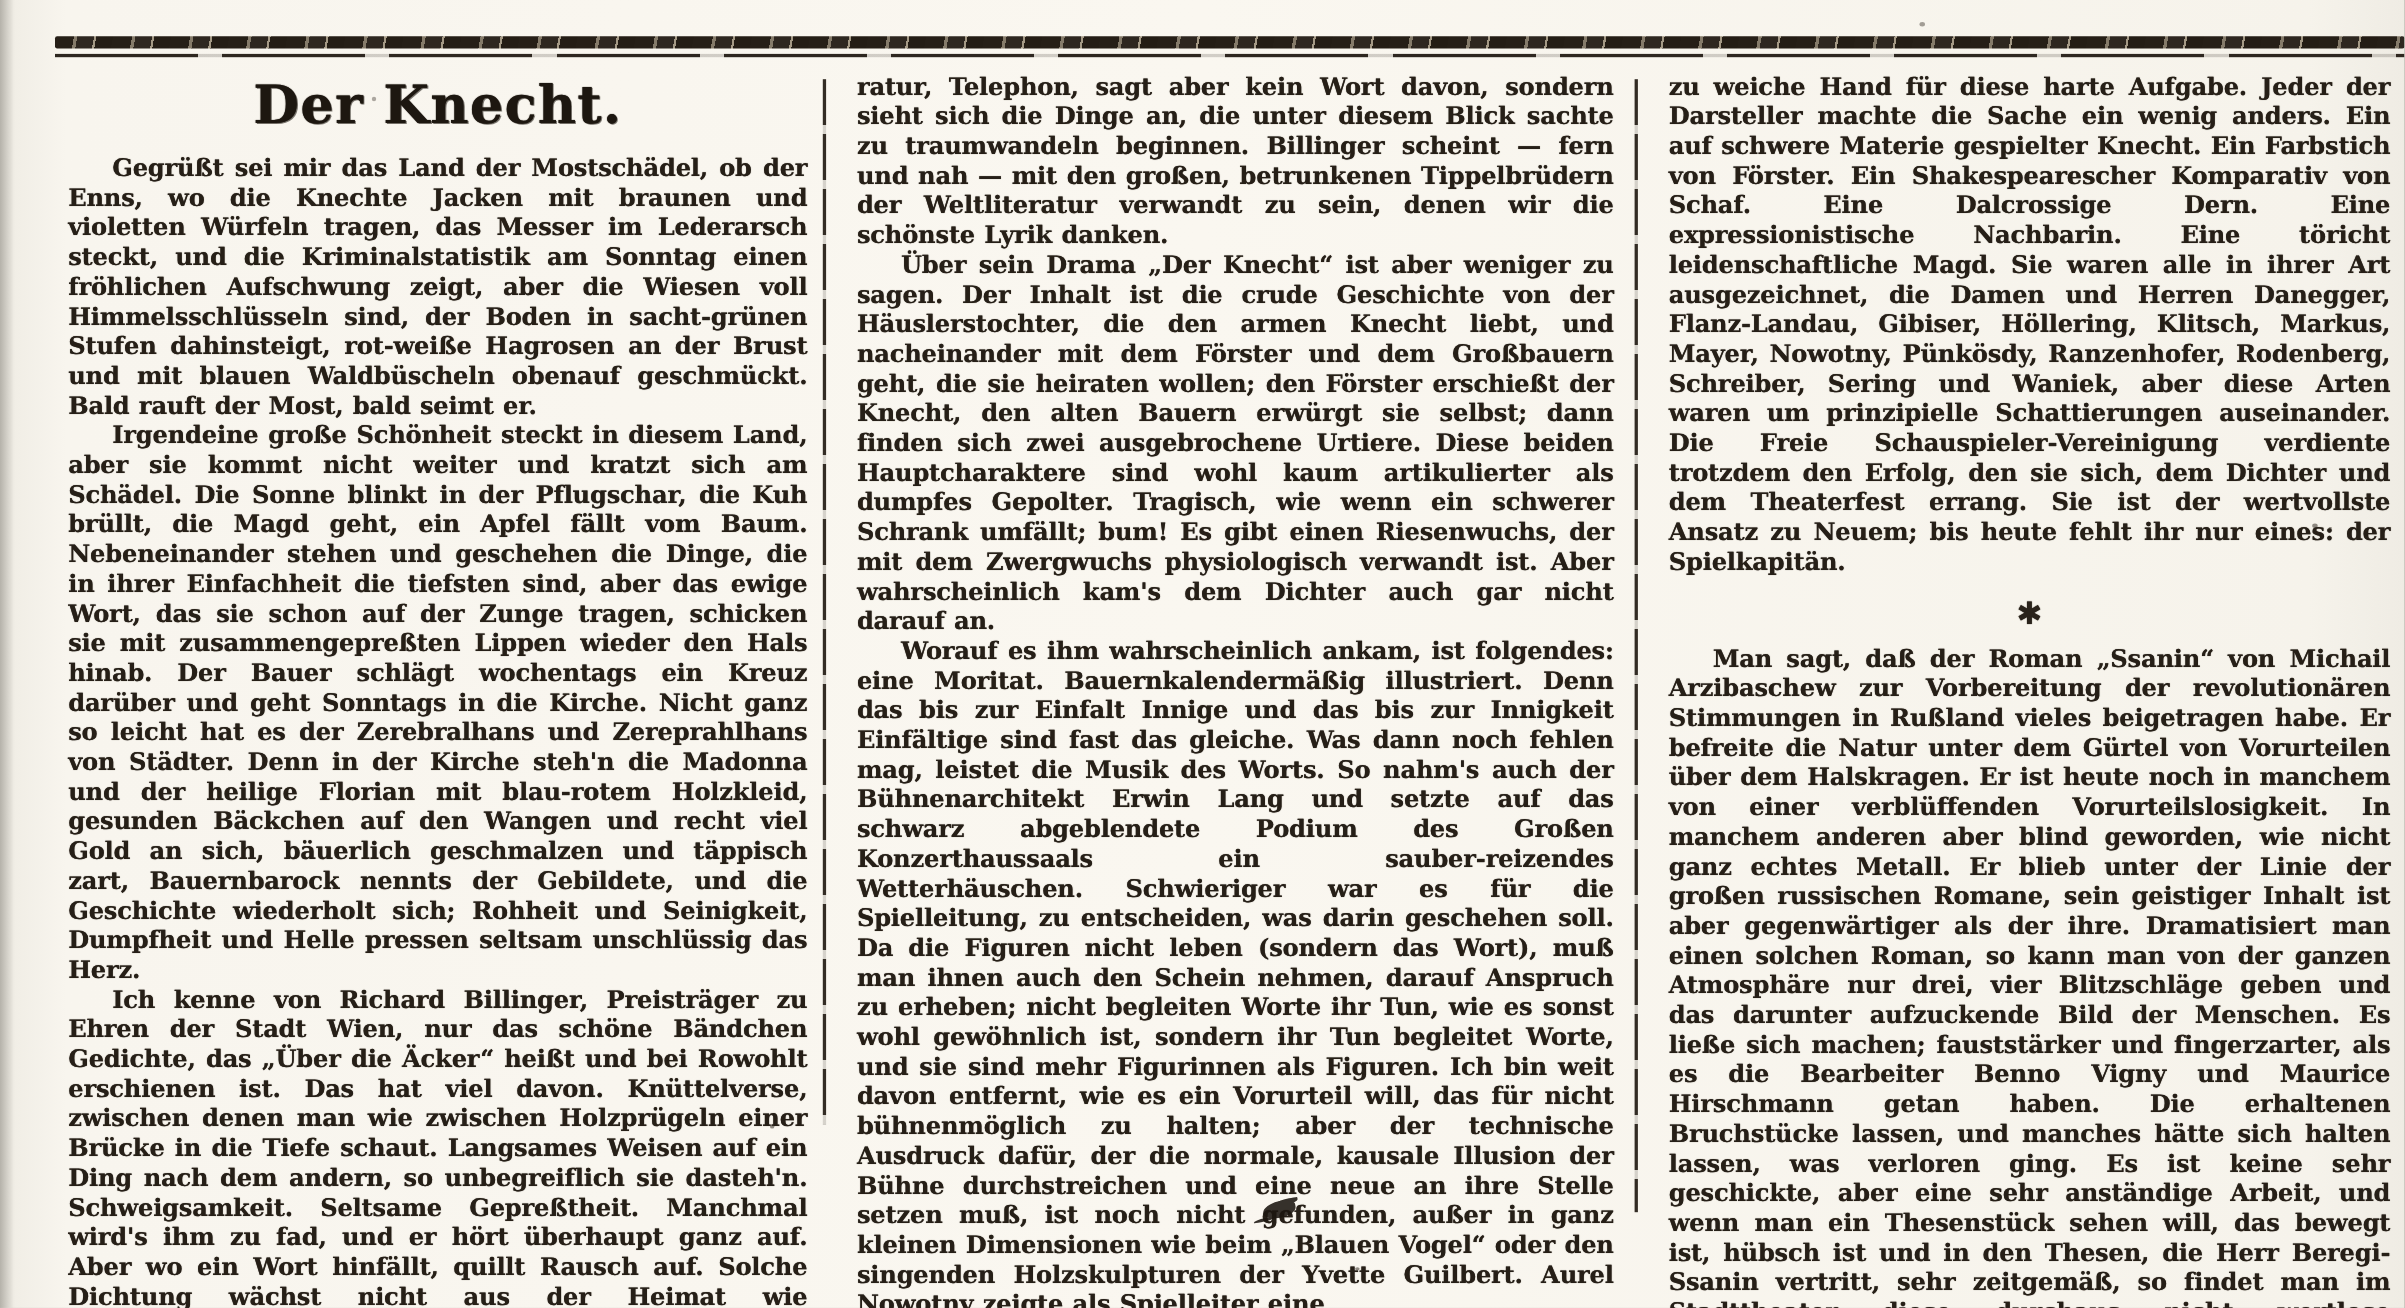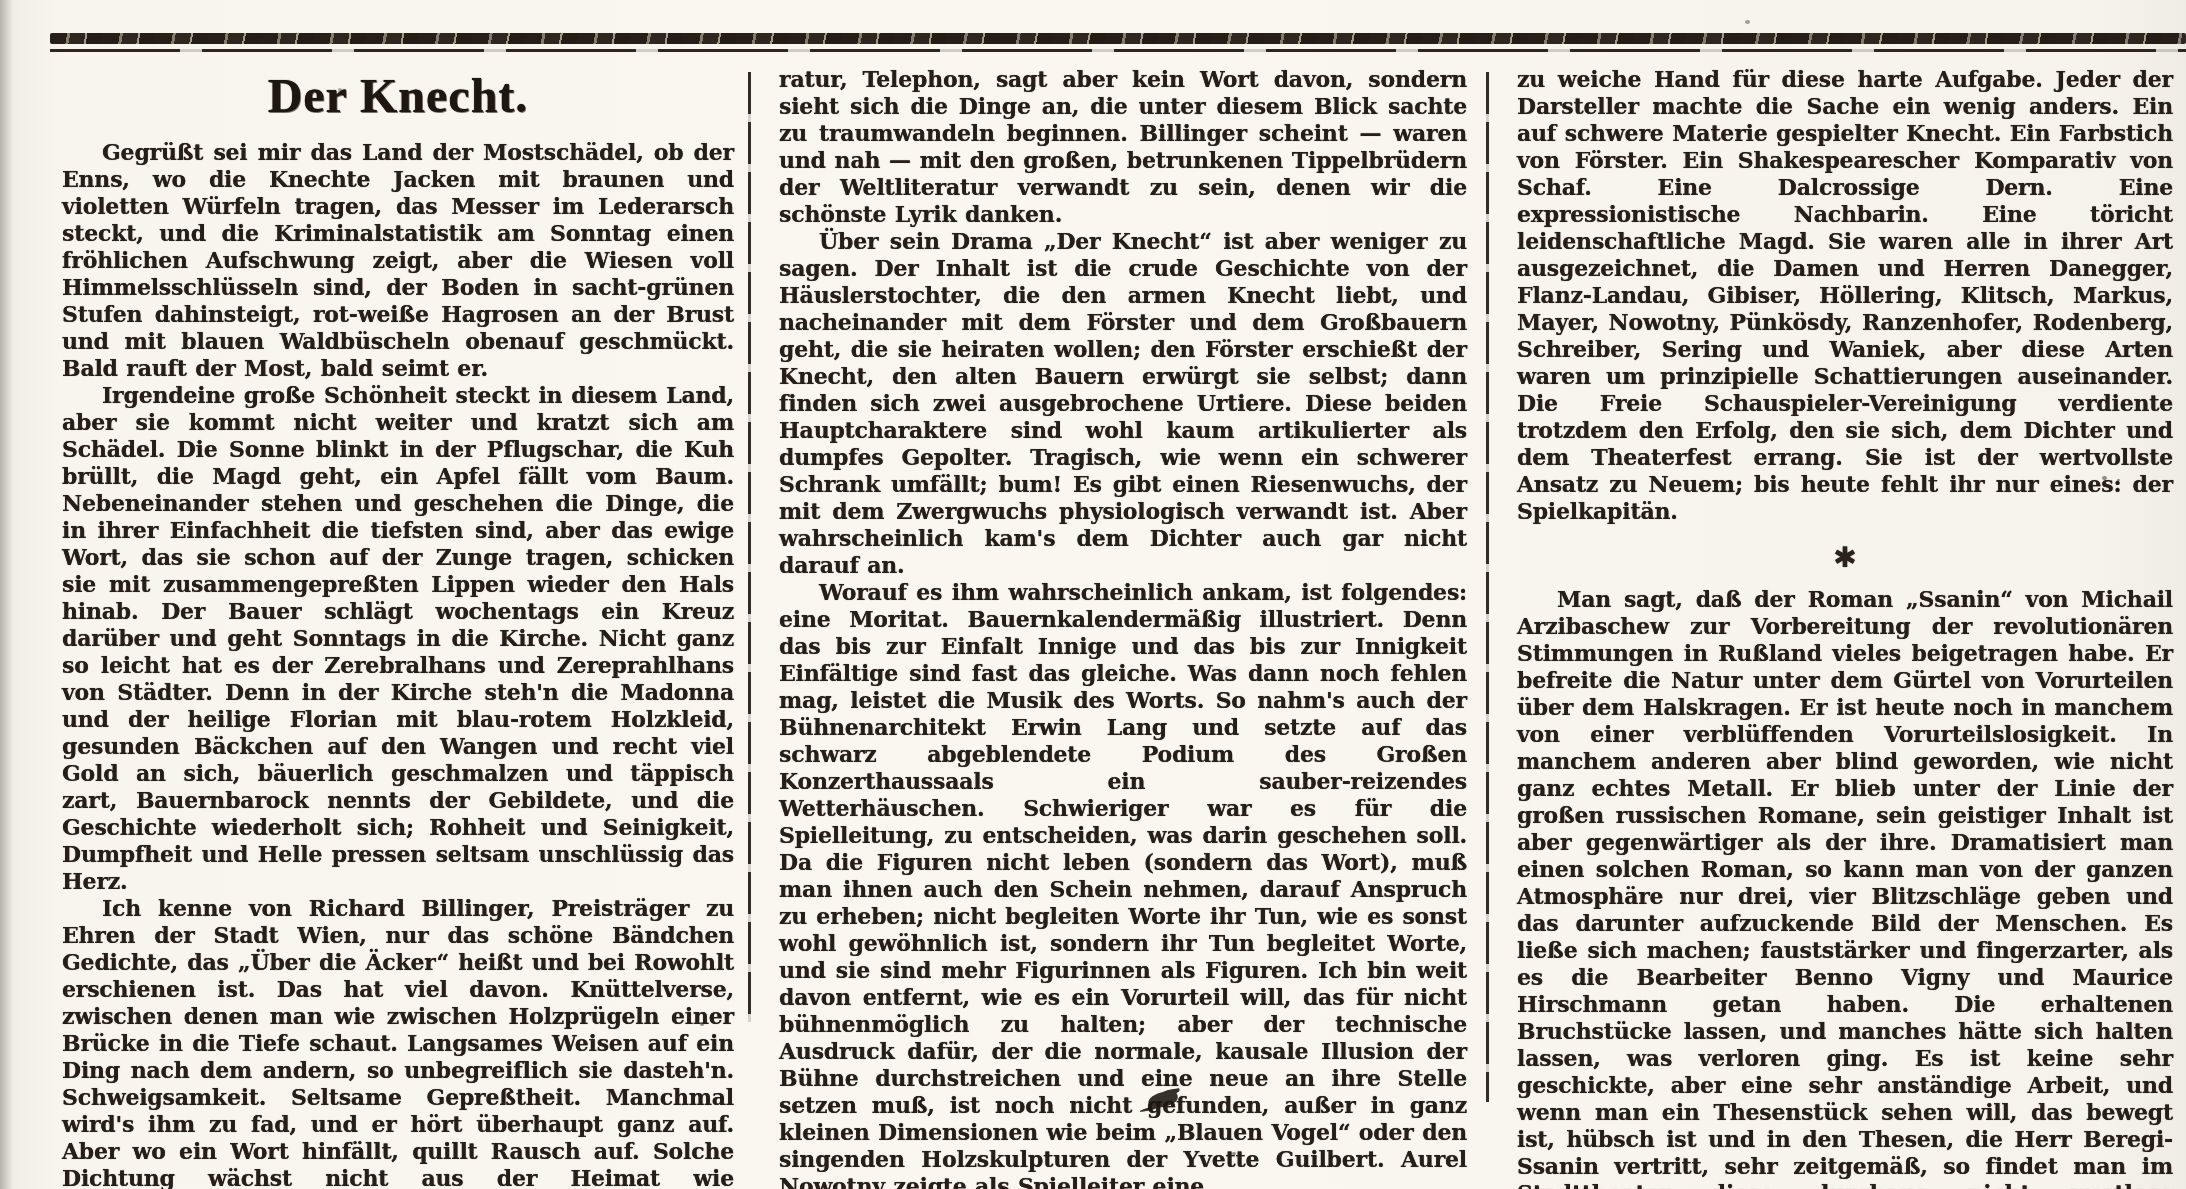--- a/index.html
+++ b/index.html
@@ -22,21 +22,20 @@
   .col2{left:779px;width:688px;top:66px;}
   .col3{left:1517px;width:656px;top:66px;}
   .vrule{position:absolute;width:3px;
     background:repeating-linear-gradient(180deg,#332c24 0 42px,rgba(51,44,36,.18) 42px 50px);}
   .vrule1{left:748px;top:72px;height:950px;}
   .vrule2{left:1486px;top:72px;height:1030px;}
   .headline{
     margin:8px 0 16px 0;text-align:center;font-size:48px;font-weight:700;
     letter-spacing:1px;color:#1d1710;
     text-shadow:0 0 1px #1d1710,1px 1px 0 rgba(29,23,16,.55);
-    font-family:Liberation Serif, serif;
   }
   .para{
     margin:0;text-align:justify;font-size:22px;line-height:27px;font-weight:700;
     letter-spacing:-0.2px;word-spacing:1px;color:#261f17;
     text-shadow:0 0 .7px rgba(32,25,16,.85);
   }
   .para.ind{text-indent:40px;}
   .star-sep{margin:16px 0 12px 0;text-align:center;font-size:28px;color:#2a231b;
     text-shadow:0 0 1px #2a231b;}
   
@@ -61,21 +60,21 @@
   <div class="col col1">
     <h1 class="headline">Der Knecht.</h1>
     <p class="para ind"><span>Gegrüßt sei mir das Land der Mostschädel, ob der Enns, wo die Knechte Jacken mit braunen und violetten Würfeln tragen, das Messer im Lederarsch steckt, und die Kriminalstatistik am Sonntag einen fröhlichen Aufschwung zeigt, aber die Wiesen voll Himmelsschlüsseln sind, der Boden in sacht-grünen Stufen dahinsteigt, rot-weiße Hagrosen an der Brust und mit blauen Waldbüscheln obenauf geschmückt. Bald rauft der Most, bald seimt er.</span></p>
     <p class="para ind"><span>Irgendeine große Schönheit steckt in diesem Land, aber sie kommt nicht weiter und kratzt sich am Schädel. Die Sonne blinkt in der Pflugschar, die Kuh brüllt, die Magd geht, ein Apfel fällt vom Baum. Nebeneinander stehen und geschehen die Dinge, die in ihrer Einfachheit die tiefsten sind, aber das ewige Wort, das sie schon auf der Zunge tragen, schicken sie mit zusammengepreßten Lippen wieder den Hals hinab. Der Bauer schlägt wochentags ein Kreuz darüber und geht Sonntags in die Kirche. Nicht ganz so leicht hat es der Zerebralhans und Zereprahlhans von Städter. Denn in der Kirche steh'n die Madonna und der heilige Florian mit blau-rotem Holzkleid, gesunden Bäckchen auf den Wangen und recht viel Gold an sich, bäuerlich geschmalzen und täppisch zart, Bauernbarock nennts der Gebildete, und die Geschichte wiederholt sich; Rohheit und Seinigkeit, Dumpfheit und Helle pressen seltsam unschlüssig das Herz.</span></p>
     <p class="para ind"><span>Ich kenne von Richard Billinger, Preisträger zu Ehren der Stadt Wien, nur das schöne Bändchen Gedichte, das „Über die Äcker“ heißt und bei Rowohlt erschienen ist. Das hat viel davon. Knüttelverse, zwischen denen man wie zwischen Holzprügeln einer Brücke in die Tiefe schaut. Langsames Weisen auf ein Ding nach dem andern, so unbegreiflich sie dasteh'n. Schweigsamkeit. Seltsame Gepreßtheit. Manchmal wird's ihm zu fad, und er hört überhaupt ganz auf. Aber wo ein Wort hinfällt, quillt Rausch auf. Solche Dichtung wächst nicht aus der Heimat wie Stelzhammer oder Stifter; sondern sie kehrt zu ihr zurück; aus der Stadt, von der Universität, von Spital, Bordell, Lite-</span></p>
   </div>
 
   <div class="vrule vrule1"></div>
 
   <div class="col col2">
-    <p class="para"><span>ratur, Telephon, sagt aber kein Wort davon, sondern sieht sich die Dinge an, die unter diesem Blick sachte zu traumwandeln beginnen. Billinger scheint — waren und nah — mit den großen, betrunkenen Tippelbrüdern der Weltliteratur verwandt zu sein, denen wir die schönste Lyrik danken.</span></p>
+    <p class="para"><span>ratur, Telephon, sagt aber kein Wort davon, sondern sieht sich die Dinge an, die unter diesem Blick sachte zu traumwandeln beginnen. Billinger scheint — fern und nah — mit den großen, betrunkenen Tippelbrüdern der Weltliteratur verwandt zu sein, denen wir die schönste Lyrik danken.</span></p>
     <p class="para ind"><span>Über sein Drama „Der Knecht“ ist aber weniger zu sagen. Der Inhalt ist die crude Geschichte von der Häuslerstochter, die den armen Knecht liebt, und nacheinander mit dem Förster und dem Großbauern geht, die sie heiraten wollen; den Förster erschießt der Knecht, den alten Bauern erwürgt sie selbst; dann finden sich zwei ausgebrochene Urtiere. Diese beiden Hauptcharaktere sind wohl kaum artikulierter als dumpfes Gepolter. Tragisch, wie wenn ein schwerer Schrank umfällt; bum! Es gibt einen Riesenwuchs, der mit dem Zwergwuchs physiologisch verwandt ist. Aber wahrscheinlich kam's dem Dichter auch gar nicht darauf an.</span></p>
     <p class="para ind"><span>Worauf es ihm wahrscheinlich ankam, ist folgendes: eine Moritat. Bauernkalendermäßig illustriert. Denn das bis zur Einfalt Innige und das bis zur Innigkeit Einfältige sind fast das gleiche. Was dann noch fehlen mag, leistet die Musik des Worts. So nahm's auch der Bühnenarchitekt Erwin Lang und setzte auf das schwarz abgeblendete Podium des Großen Konzerthaussaals ein sauber-reizendes Wetterhäuschen. Schwieriger war es für die Spielleitung, zu entscheiden, was darin geschehen soll. Da die Figuren nicht leben (sondern das Wort), muß man ihnen auch den Schein nehmen, darauf Anspruch zu erheben; nicht begleiten Worte ihr Tun, wie es sonst wohl gewöhnlich ist, sondern ihr Tun begleitet Worte, und sie sind mehr Figurinnen als Figuren. Ich bin weit davon entfernt, wie es ein Vorurteil will, das für nicht bühnenmöglich zu halten; aber der technische Ausdruck dafür, der die normale, kausale Illusion der Bühne durchstreichen und eine neue an ihre Stelle setzen muß, ist noch nicht gefunden, außer in ganz kleinen Dimensionen wie beim „Blauen Vogel“ oder den singenden Holzskulpturen der Yvette Guilbert. Aurel Nowotny zeigte als Spielleiter eine</span></p>
   </div>
 
   <div class="vrule vrule2"></div>
 
   <div class="col col3">
     <p class="para"><span>zu weiche Hand für diese harte Aufgabe. Jeder der Darsteller machte die Sache ein wenig anders. Ein auf schwere Materie gespielter Knecht. Ein Farbstich von Förster. Ein Shakespearescher Komparativ von Schaf. Eine Dalcrossige Dern. Eine expressionistische Nachbarin. Eine töricht leidenschaftliche Magd. Sie waren alle in ihrer Art ausgezeichnet, die Damen und Herren Danegger, Flanz-Landau, Gibiser, Höllering, Klitsch, Markus, Mayer, Nowotny, Pünkösdy, Ranzenhofer, Rodenberg, Schreiber, Sering und Waniek, aber diese Arten waren um prinzipielle Schattierungen auseinander. Die Freie Schauspieler-Vereinigung verdiente trotzdem den Erfolg, den sie sich, dem Dichter und dem Theaterfest errang. Sie ist der wertvollste Ansatz zu Neuem; bis heute fehlt ihr nur eines: der Spielkapitän.</span></p>
     <div class="star-sep">✱</div>
     <p class="para ind"><span>Man sagt, daß der Roman „Ssanin“ von Michail Arzibaschew zur Vorbereitung der revolutionären Stimmungen in Rußland vieles beigetragen habe. Er befreite die Natur unter dem Gürtel von Vorurteilen über dem Halskragen. Er ist heute noch in manchem von einer verblüffenden Vorurteilslosigkeit. In manchem anderen aber blind geworden, wie nicht ganz echtes Metall. Er blieb unter der Linie der großen russischen Romane, sein geistiger Inhalt ist aber gegenwärtiger als der ihre. Dramatisiert man einen solchen Roman, so kann man von der ganzen Atmosphäre nur drei, vier Blitzschläge geben und das darunter aufzuckende Bild der Menschen. Es ließe sich machen; fauststärker und fingerzarter, als es die Bearbeiter Benno Vigny und Maurice Hirschmann getan haben. Die erhaltenen Bruchstücke lassen, und manches hätte sich halten lassen, was verloren ging. Es ist keine sehr geschickte, aber eine sehr anständige Arbeit, und wenn man ein Thesenstück sehen will, das bewegt ist, hübsch ist und in den Thesen, die Herr Beregi-Ssanin vertritt, sehr zeitgemäß, so findet man im Stadttheater diese durchaus nicht wertlose Unterhaltung. In Frau Magda Sonja aber trifft man eine Schauspielerin, deren am Film geschultes Mienen- und Körperspiel überraschend bildhaft und lebendig wirkt.</span></p>

